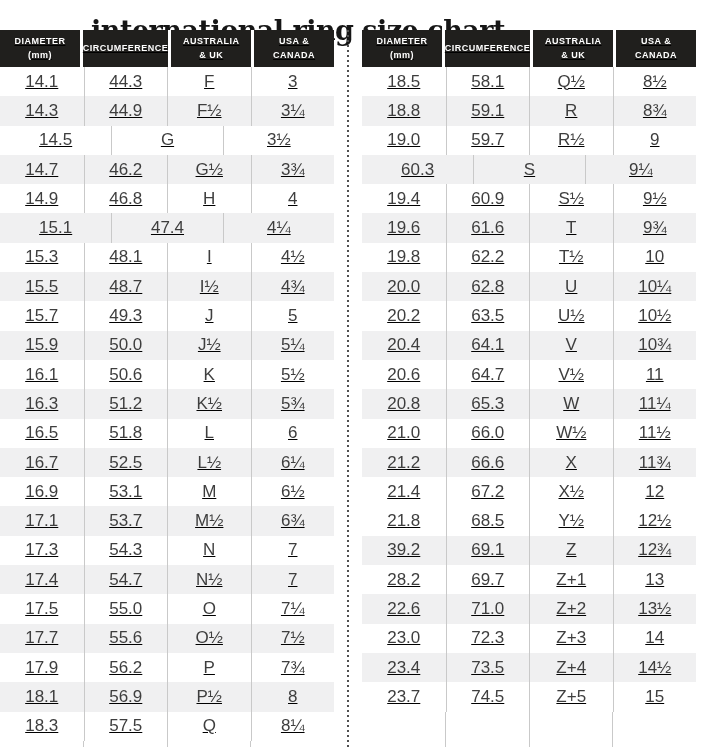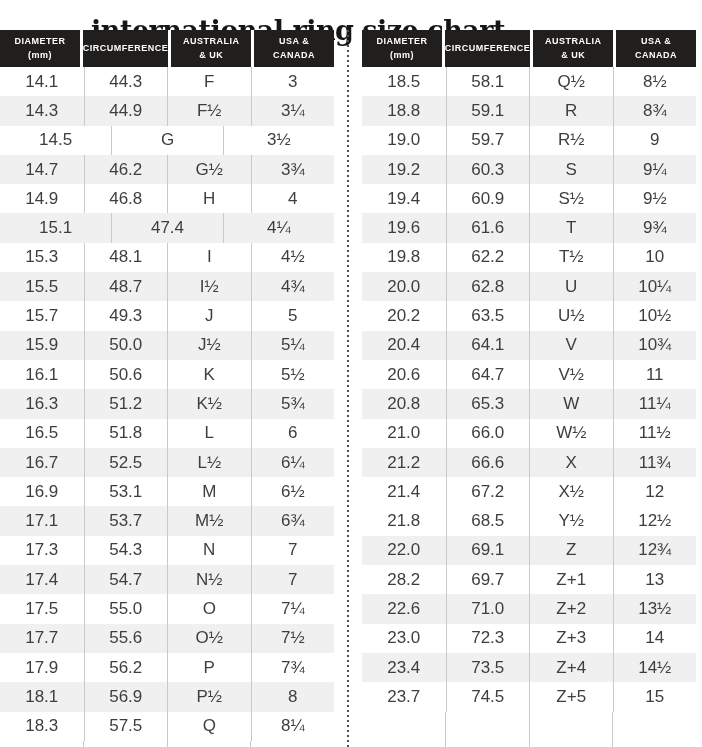--- a/index.html
+++ b/index.html
@@ -29,20 +29,21 @@
   .tables {
     position: absolute;
     top: 30px; left: 0; right: 0; bottom: 0;
     display: flex;
   }
   .table {
     width: 334px;
     display: flex;
     flex-direction: column;
     height: 100%;
+    text-decoration: underline;
   }
   .thead {
     height: 37px;
     display: flex;
     background: var(--header-bg, #201f1d);
   }
   .th {
     flex: 1 1 25%;
     display: flex;
     align-items: center;
@@ -294,21 +295,20 @@
             <div class="cell">R</div>
             <div class="cell">8¾</div>
           </div>
           <div class="row">
             <div class="cell">19.0</div>
             <div class="cell">59.7</div>
             <div class="cell">R½</div>
             <div class="cell">9</div>
           </div>
           <div class="row alt">
-            <div class="cell">19.2</div>
             <div class="cell">60.3</div>
             <div class="cell">S</div>
             <div class="cell">9¼</div>
           </div>
           <div class="row">
             <div class="cell">19.4</div>
             <div class="cell">60.9</div>
             <div class="cell">S½</div>
             <div class="cell">9½</div>
           </div>
@@ -372,21 +372,21 @@
             <div class="cell">X½</div>
             <div class="cell">12</div>
           </div>
           <div class="row">
             <div class="cell">21.8</div>
             <div class="cell">68.5</div>
             <div class="cell">Y½</div>
             <div class="cell">12½</div>
           </div>
           <div class="row alt">
-            <div class="cell">22.0</div>
+            <div class="cell">39.2</div>
             <div class="cell">69.1</div>
             <div class="cell">Z</div>
             <div class="cell">12¾</div>
           </div>
           <div class="row">
             <div class="cell">28.2</div>
             <div class="cell">69.7</div>
             <div class="cell">Z+1</div>
             <div class="cell">13</div>
           </div>

